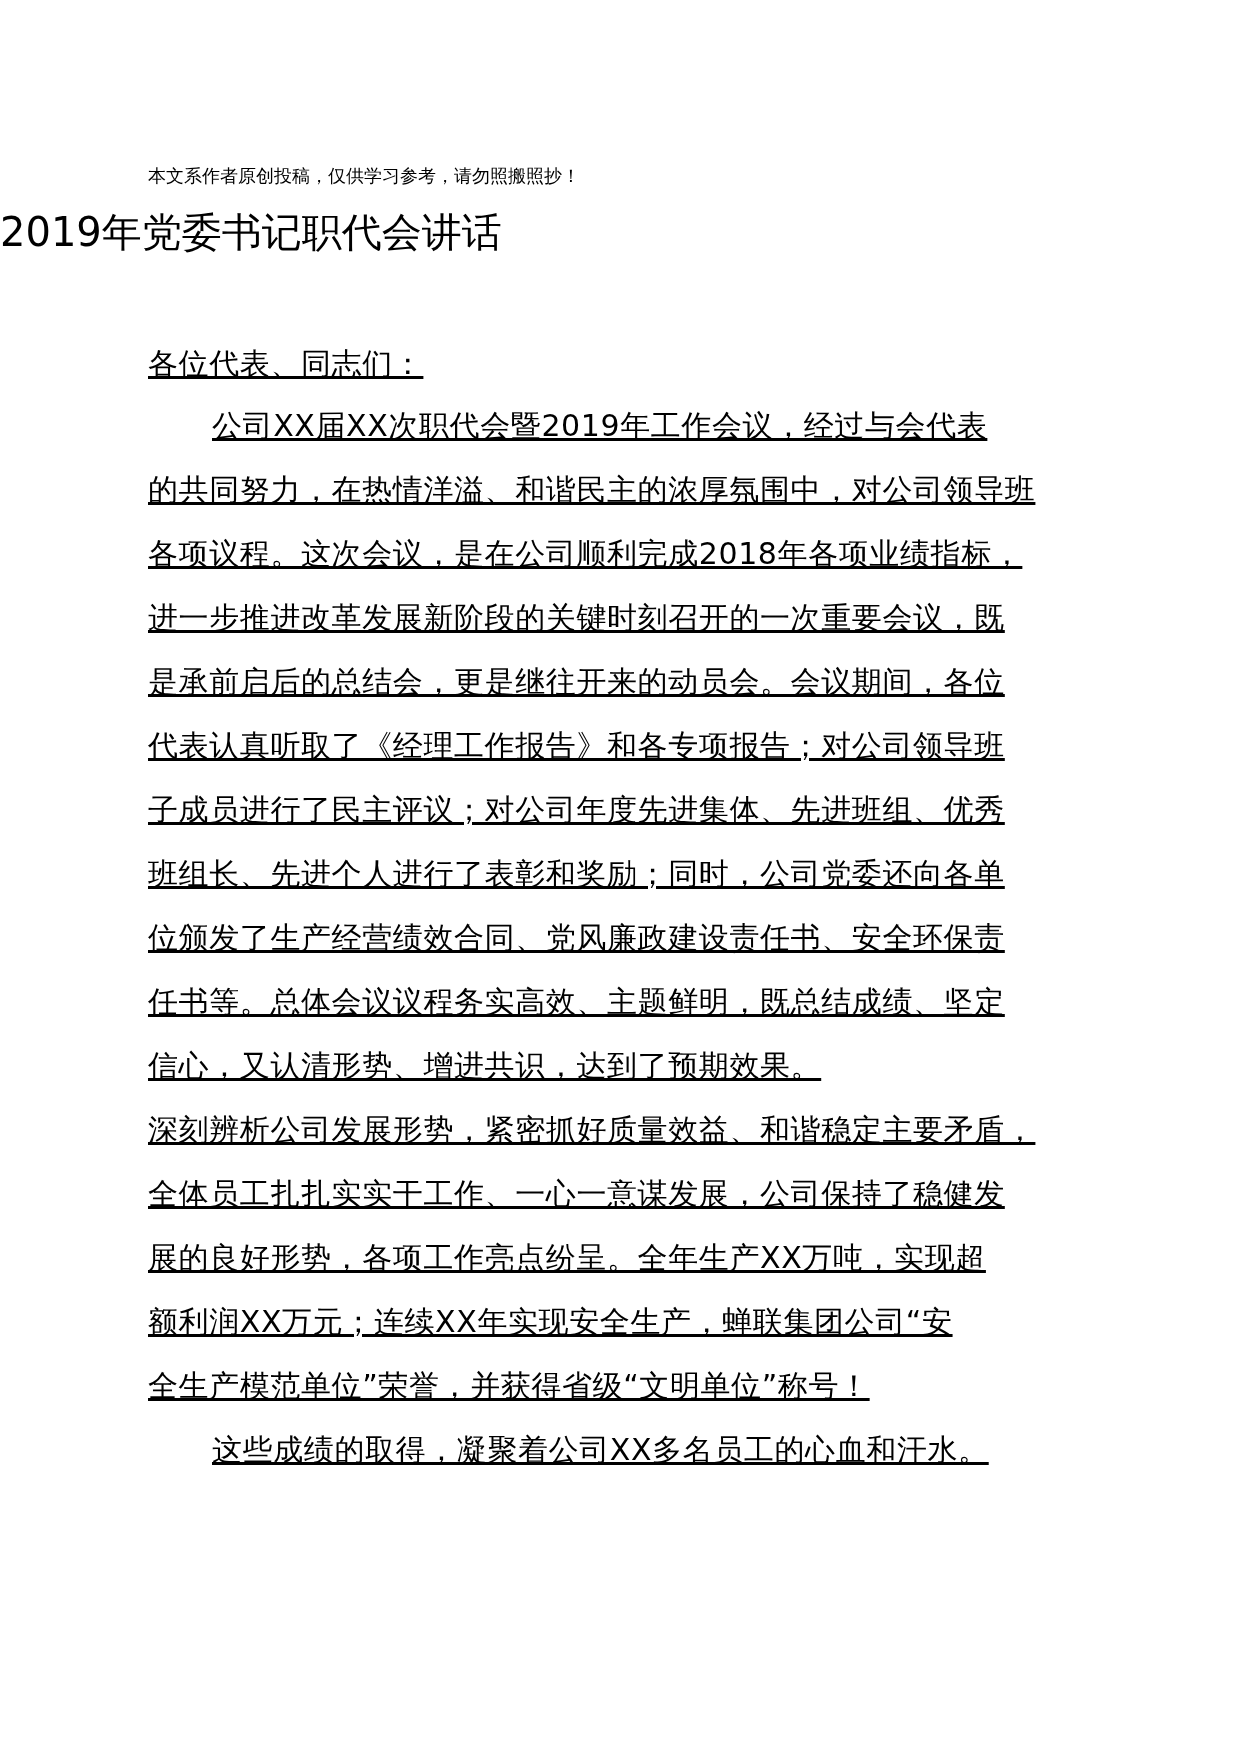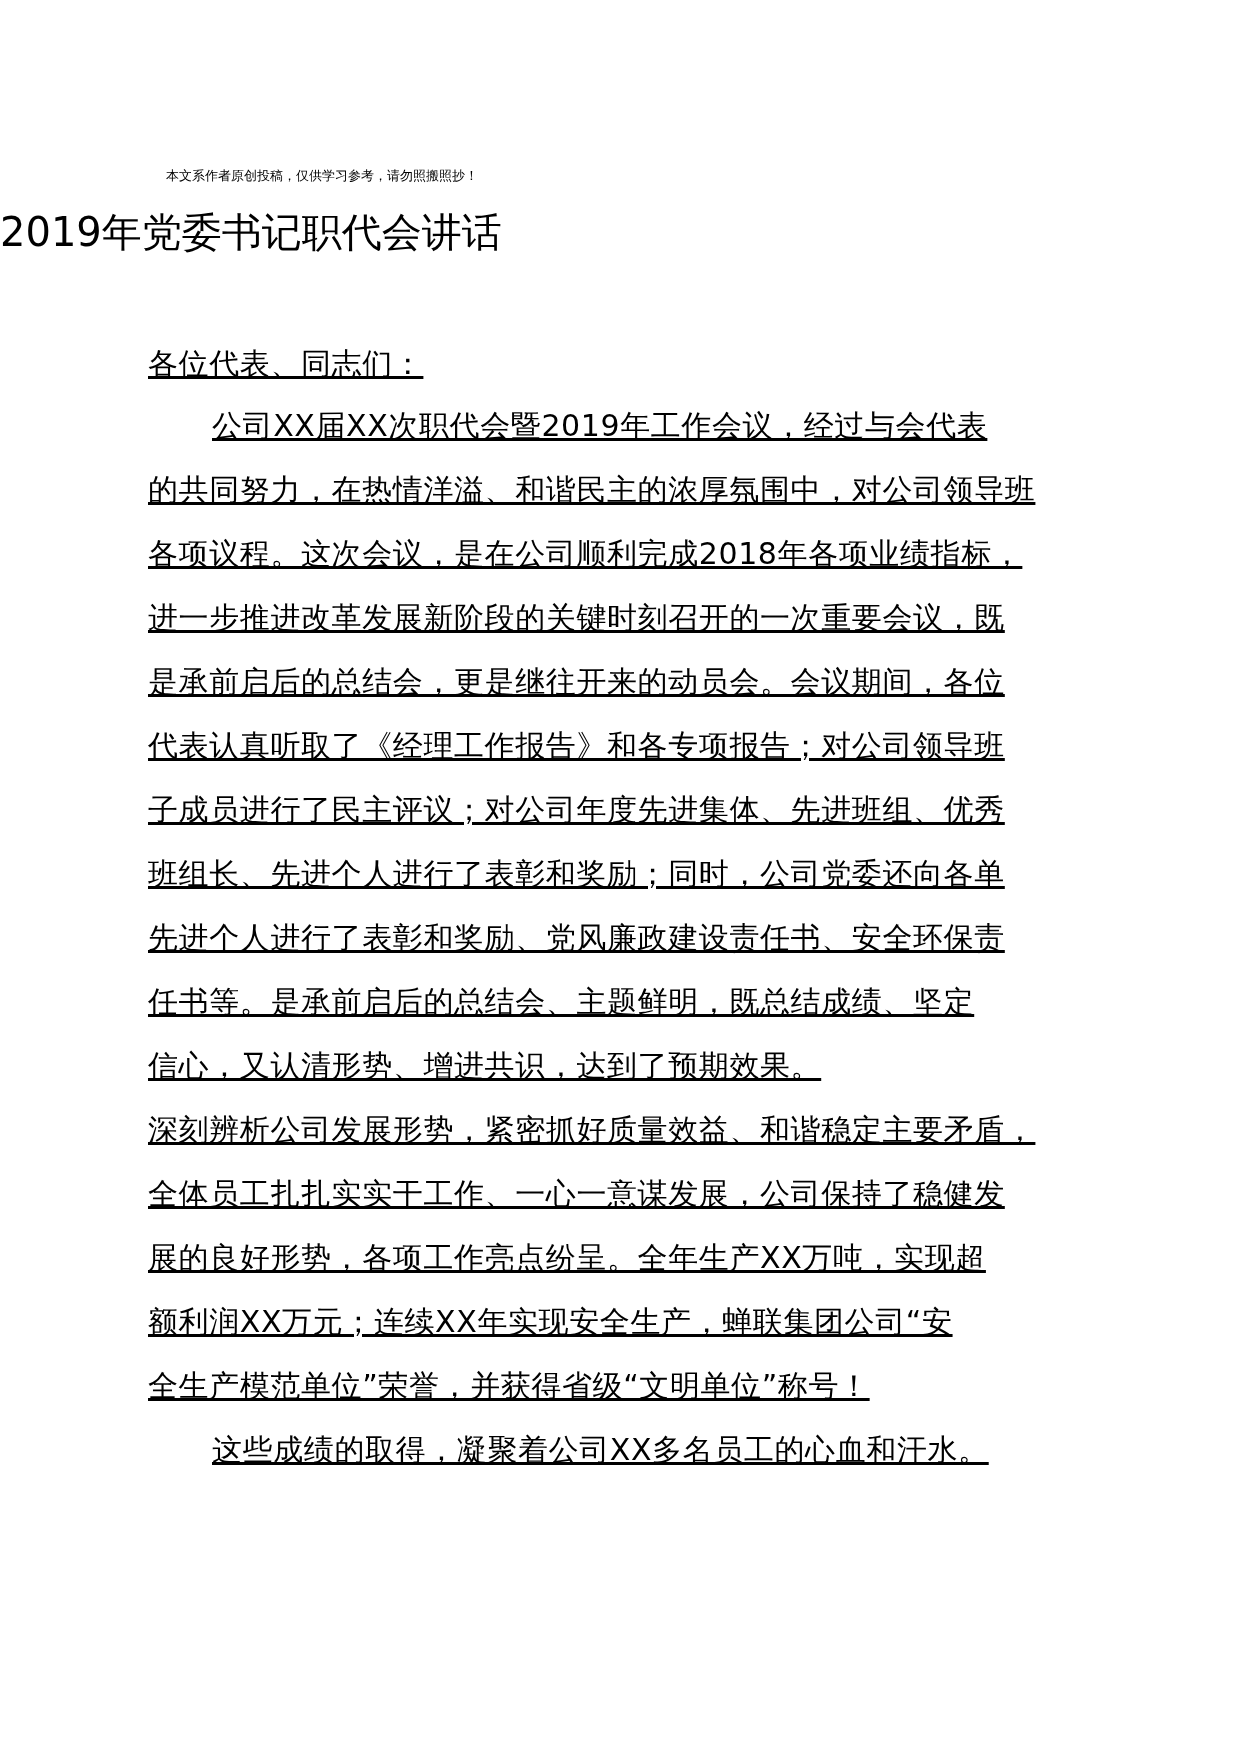--- a/index.html
+++ b/index.html
@@ -19,25 +19,24 @@
       position: absolute;
       left: 0; top: 0;
       width: 1240px;
       height: 1754px;
       background: #ffffff;
     }
     .notice {
       position: absolute;
       left: 148px;
       top: 164px;
-      font-size: 13px;
+      font-size: 18px;
       line-height: 24px;
       white-space: nowrap;
       letter-spacing: 0px;
-      margin-left: 18px;
     }
     .title {
       position: absolute;
       left: 0;
       width: 1240px;
       top: 204px;
       font-size: 40px;
       line-height: 56px;
       white-space: nowrap;
     }
@@ -77,22 +76,22 @@
 
     <div>
       <div class="line indent">公司XX届XX次职代会暨2019年工作会议，经过与会代表</div>
       <div class="line">的共同努力，在热情洋溢、和谐民主的浓厚氛围中，对公司领导班</div>
       <div class="line">各项议程。这次会议，是在公司顺利完成2018年各项业绩指标，</div>
       <div class="line">进一步推进改革发展新阶段的关键时刻召开的一次重要会议，既</div>
       <div class="line">是承前启后的总结会，更是继往开来的动员会。会议期间，各位</div>
       <div class="line">代表认真听取了《经理工作报告》和各专项报告；对公司领导班</div>
       <div class="line">子成员进行了民主评议；对公司年度先进集体、先进班组、优秀</div>
       <div class="line">班组长、先进个人进行了表彰和奖励；同时，公司党委还向各单</div>
-      <div class="line">先进个人进行了表彰和奖励、党风廉政建设责任书、安全环保责</div>
-      <div class="line">任书等。是承前启后的总结会、主题鲜明，既总结成绩、坚定</div>
+      <div class="line">位颁发了生产经营绩效合同、党风廉政建设责任书、安全环保责</div>
+      <div class="line">任书等。总体会议议程务实高效、主题鲜明，既总结成绩、坚定</div>
       <div class="line">信心，又认清形势、增进共识，达到了预期效果。</div>
     </div>
 
     <div>
       <div class="line">深刻辨析公司发展形势，紧密抓好质量效益、和谐稳定主要矛盾，</div>
       <div class="line">全体员工扎扎实实干工作、一心一意谋发展，公司保持了稳健发</div>
       <div class="line">展的良好形势，各项工作亮点纷呈。全年生产XX万吨，实现超</div>
       <div class="line">额利润XX万元；连续XX年实现安全生产，蝉联集团公司“安</div>
       <div class="line">全生产模范单位”荣誉，并获得省级“文明单位”称号！</div>
     </div>

